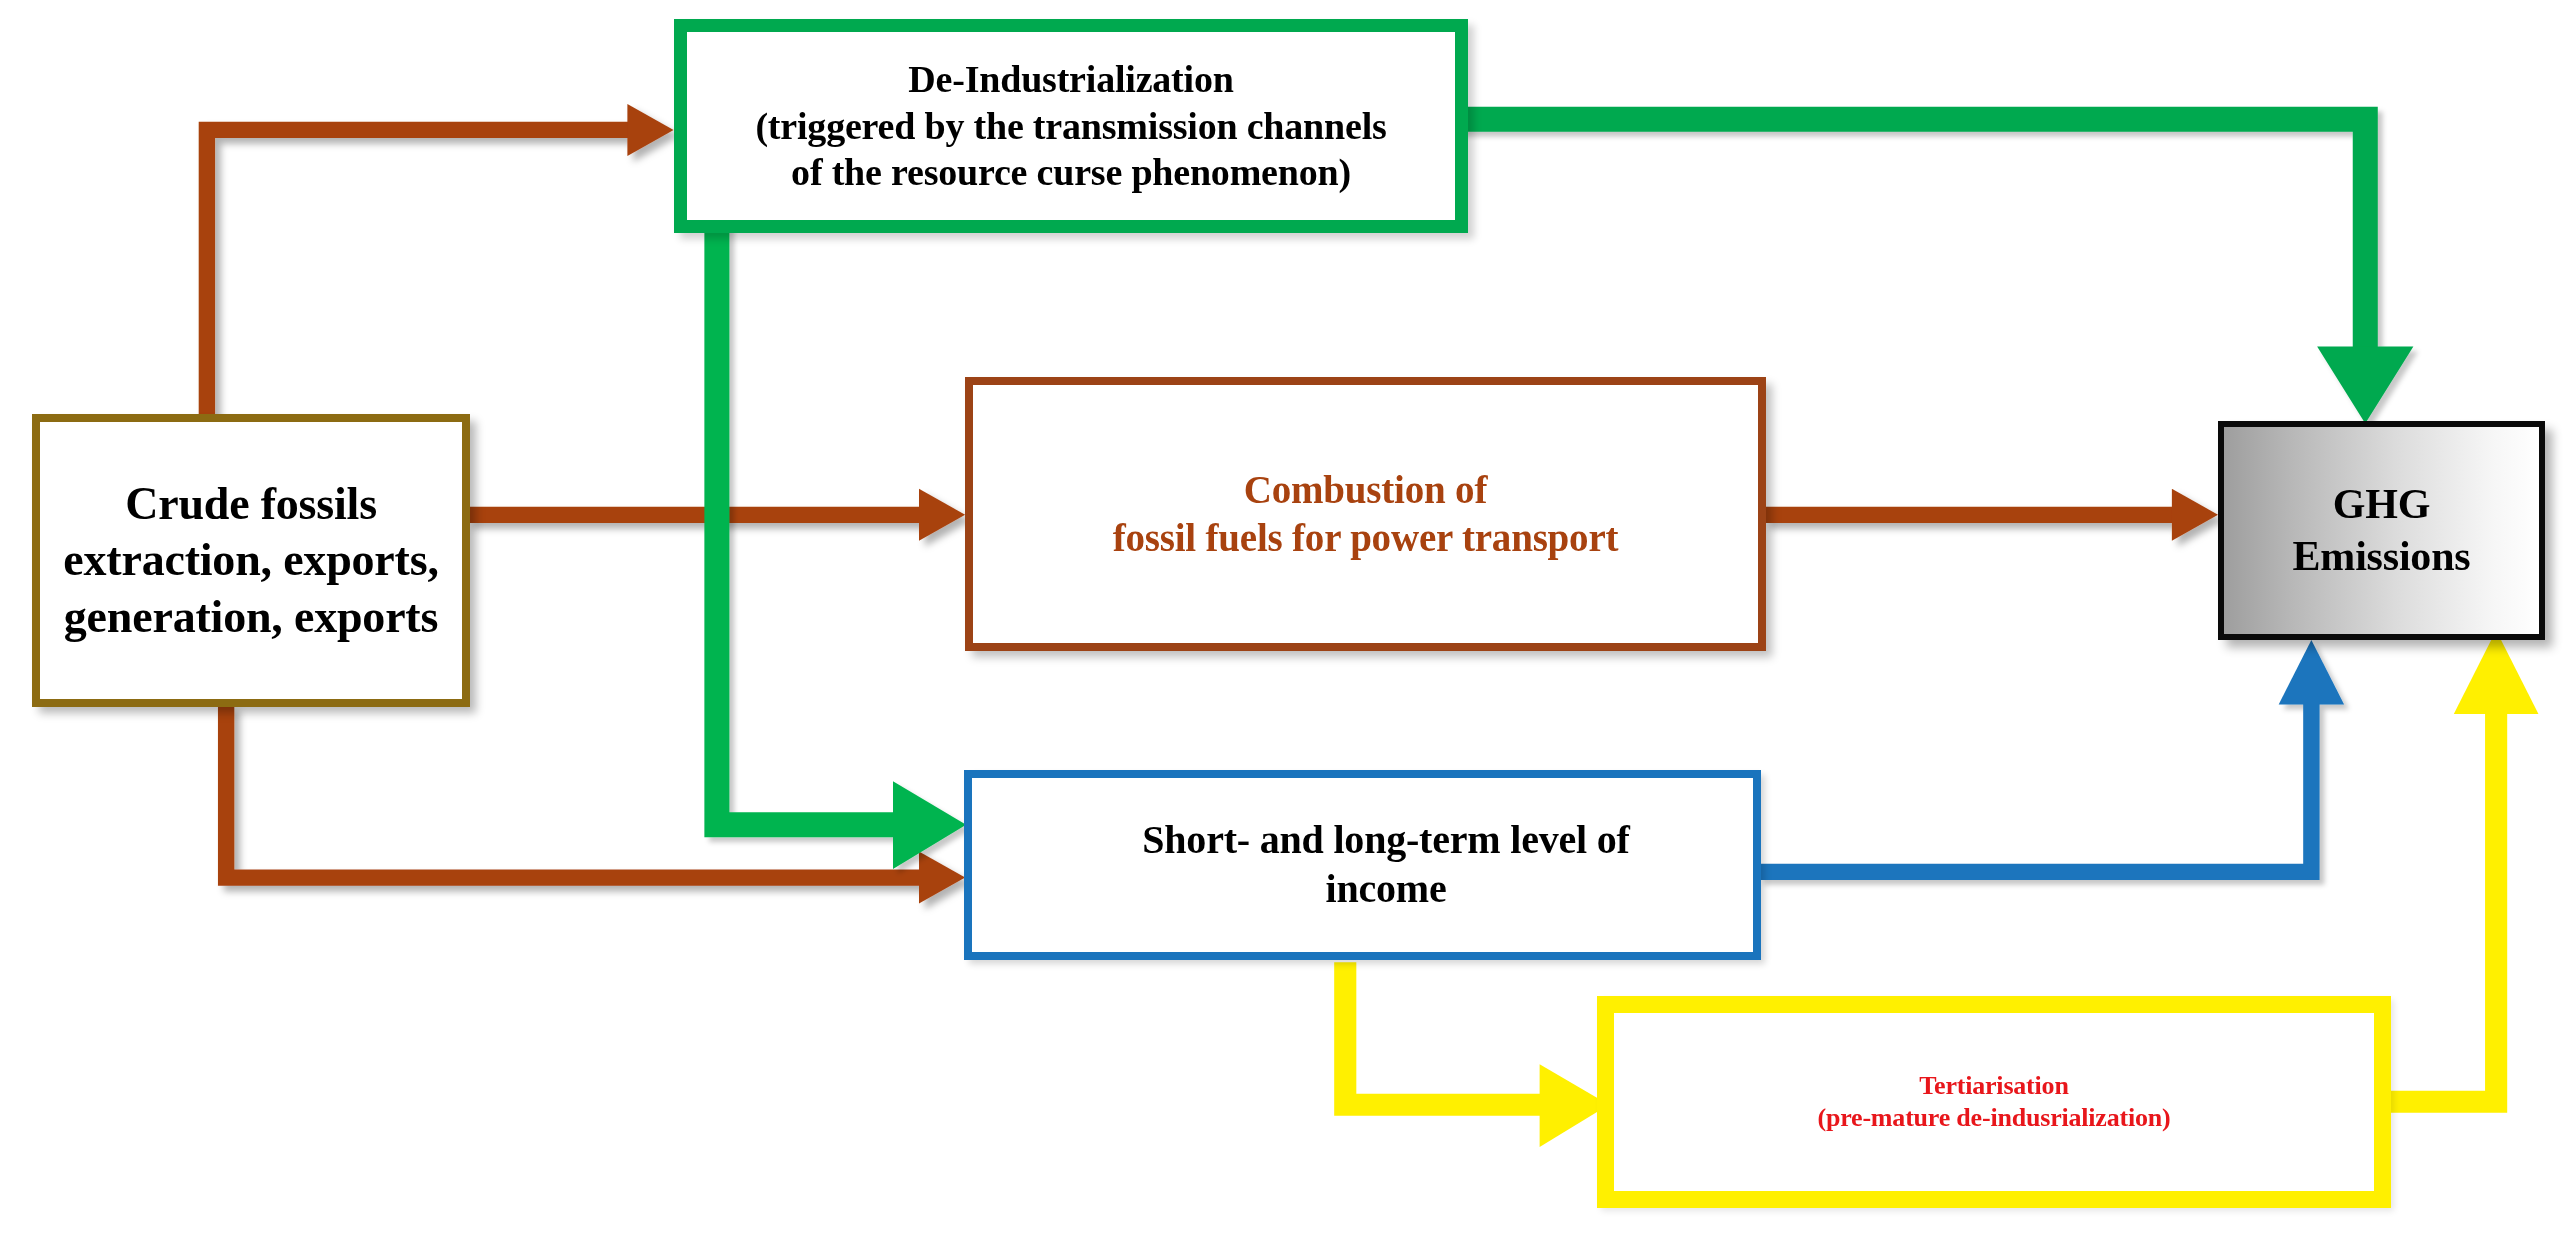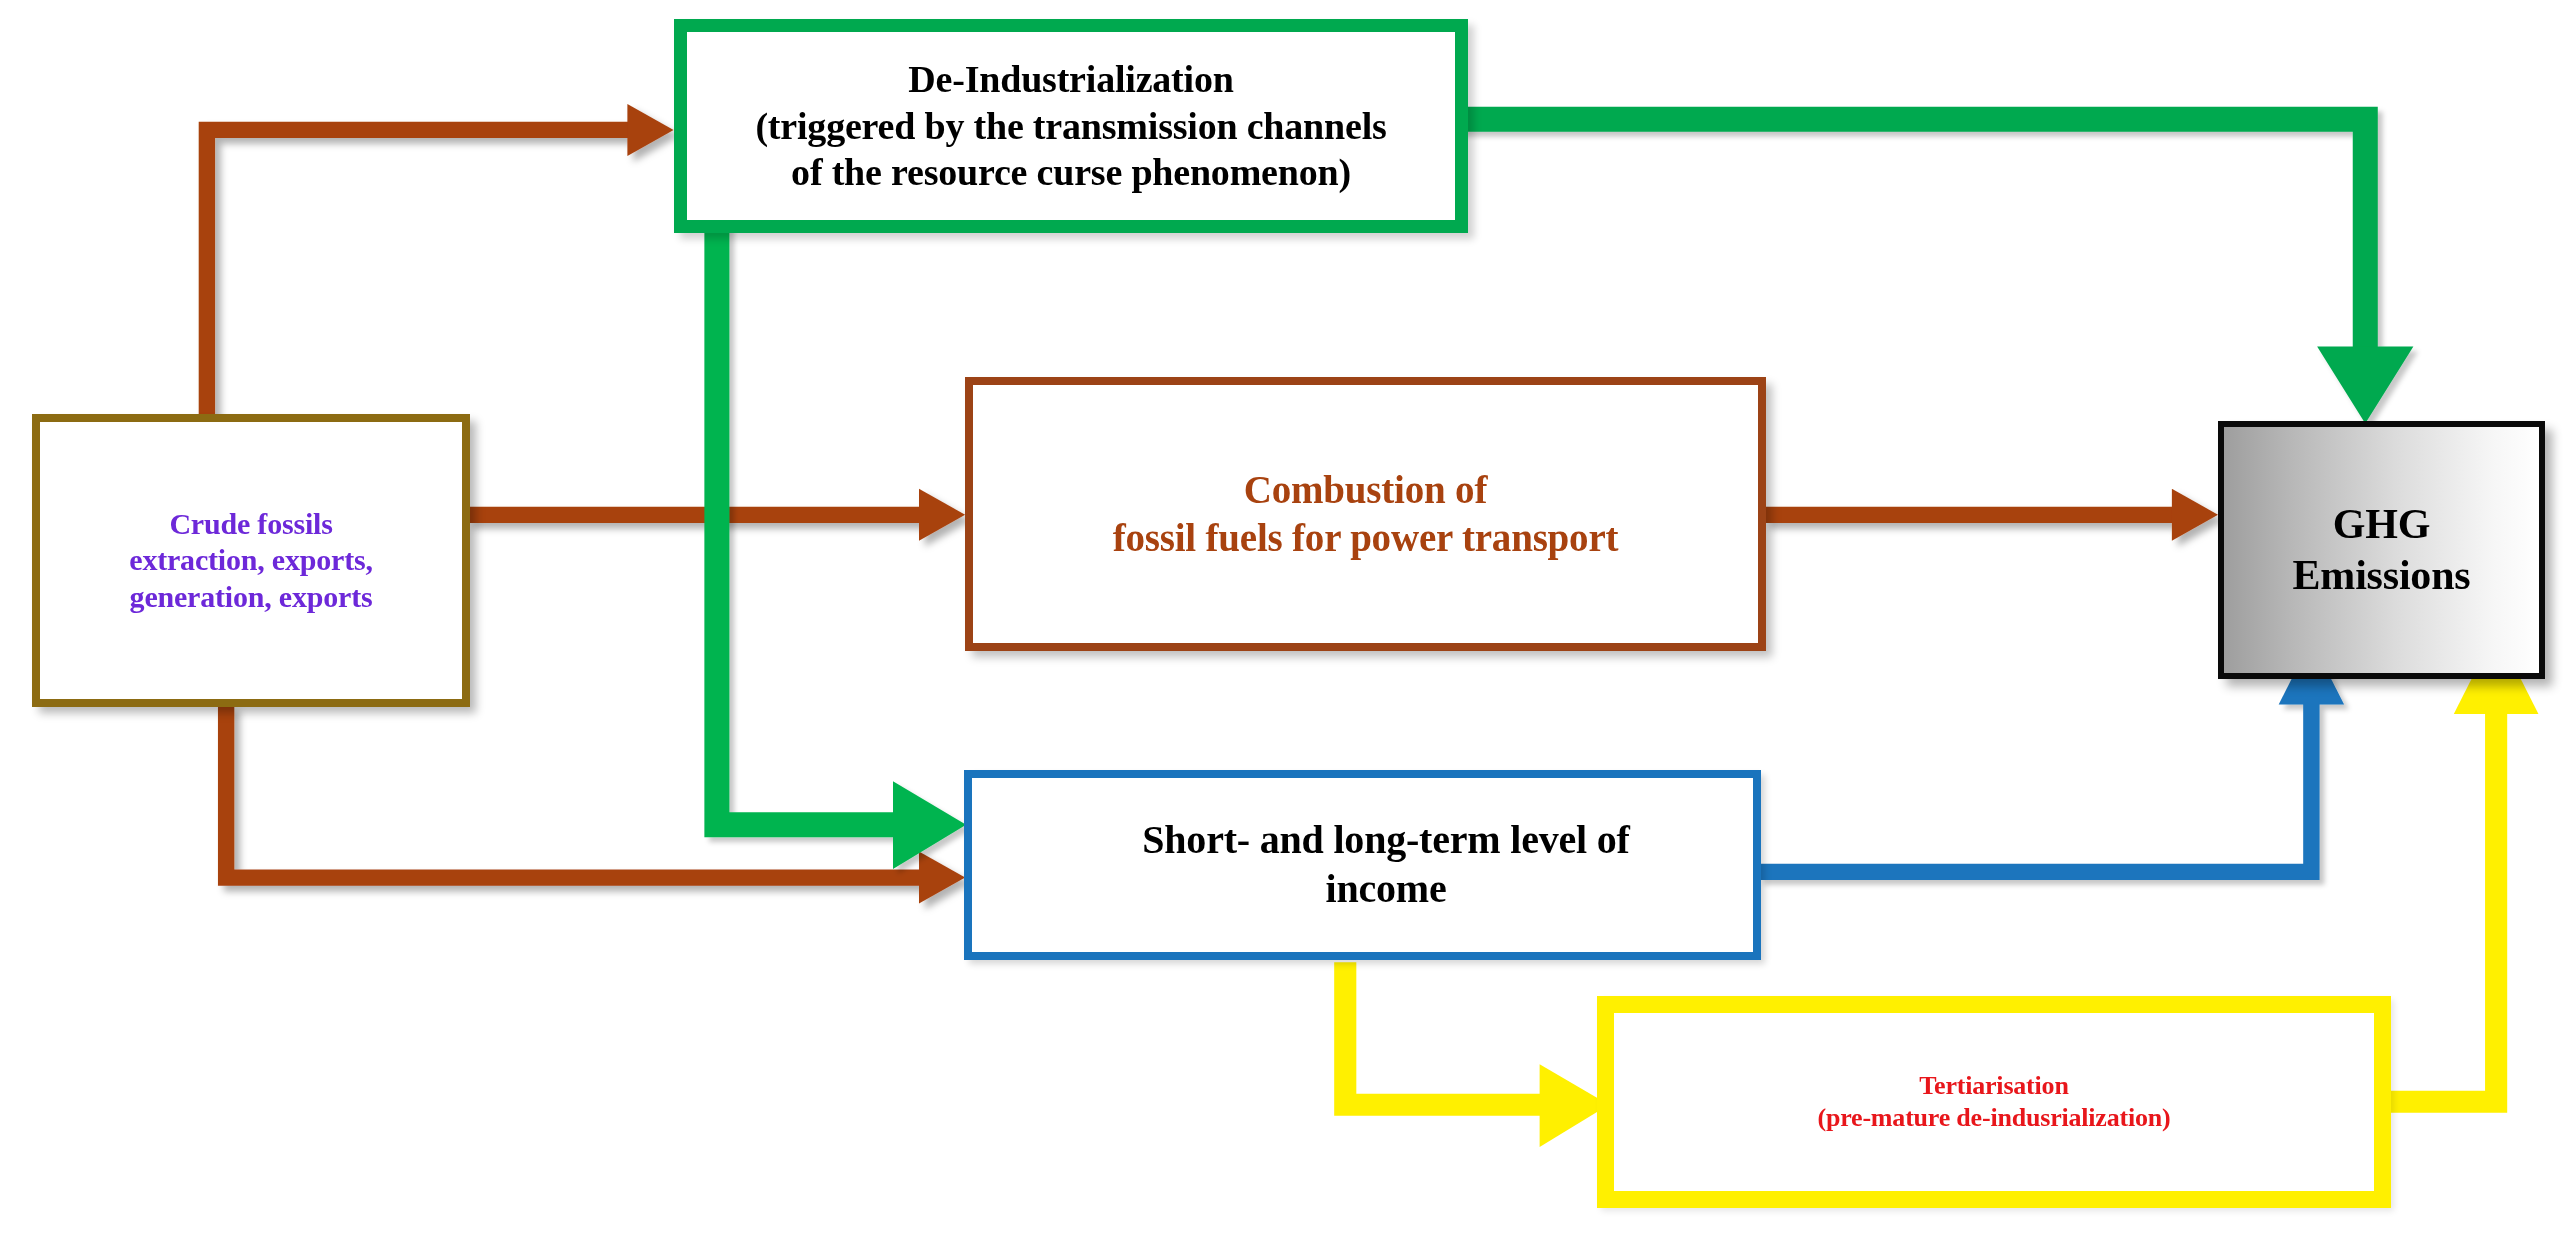--- a/index.html
+++ b/index.html
@@ -41,21 +41,21 @@
     letter-spacing: -0.2px;
     padding: 0 7.7px;
   }
 
   
   #node-crude {
     left: 32px;  top: 414px;  width: 438px;  height: 293px;
     border: 8.7px solid #8C6B12;
     box-shadow: 6.7px 6.7px 8.7px rgba(0,0,0,0.28);
   }
-  #node-crude .label { font-size: 30px; color: #6d28d9; }
+  #node-crude .label { font-size: 46px; color: #000000; }
 
   
   #node-deind {
     left: 674px; top: 19px;  width: 794px; height: 214px;
     border: 13.5px solid #00A94F;
     box-shadow: 5.8px 5.8px 7.7px rgba(0,0,0,0.18);
   }
   #node-deind .label { font-size: 38px; color: #000000; }
 
   
@@ -79,21 +79,21 @@
   
   #node-tertiarisation {
     left: 1597px; top: 996px; width: 794px; height: 212px;
     border: 17.3px solid #FFF000;
     box-shadow: 3.8px 3.8px 6.7px rgba(0,0,0,0.10);
   }
   #node-tertiarisation .label { font-size: 26px; color: #E8161B; }
 
   
   #node-ghg {
-    left: 2218px; top: 421px; width: 327px; height: 258px;
+    left: 2218px; top: 421px; width: 327px; height: 219px;
     border: 6.7px solid #0A0A0A;
     background: linear-gradient(to right, #9E9E9E 0%, #B8B8B8 22%, #DCDCDC 55%, #F6F6F6 85%, #FFFFFF 100%);
     box-shadow: 7.7px 7.7px 9.6px rgba(0,0,0,0.30);
   }
   #node-ghg .label { font-size: 42px; color: #000000; }
 </style>
 </head>
 <body>
 
 <div id="canvas">

